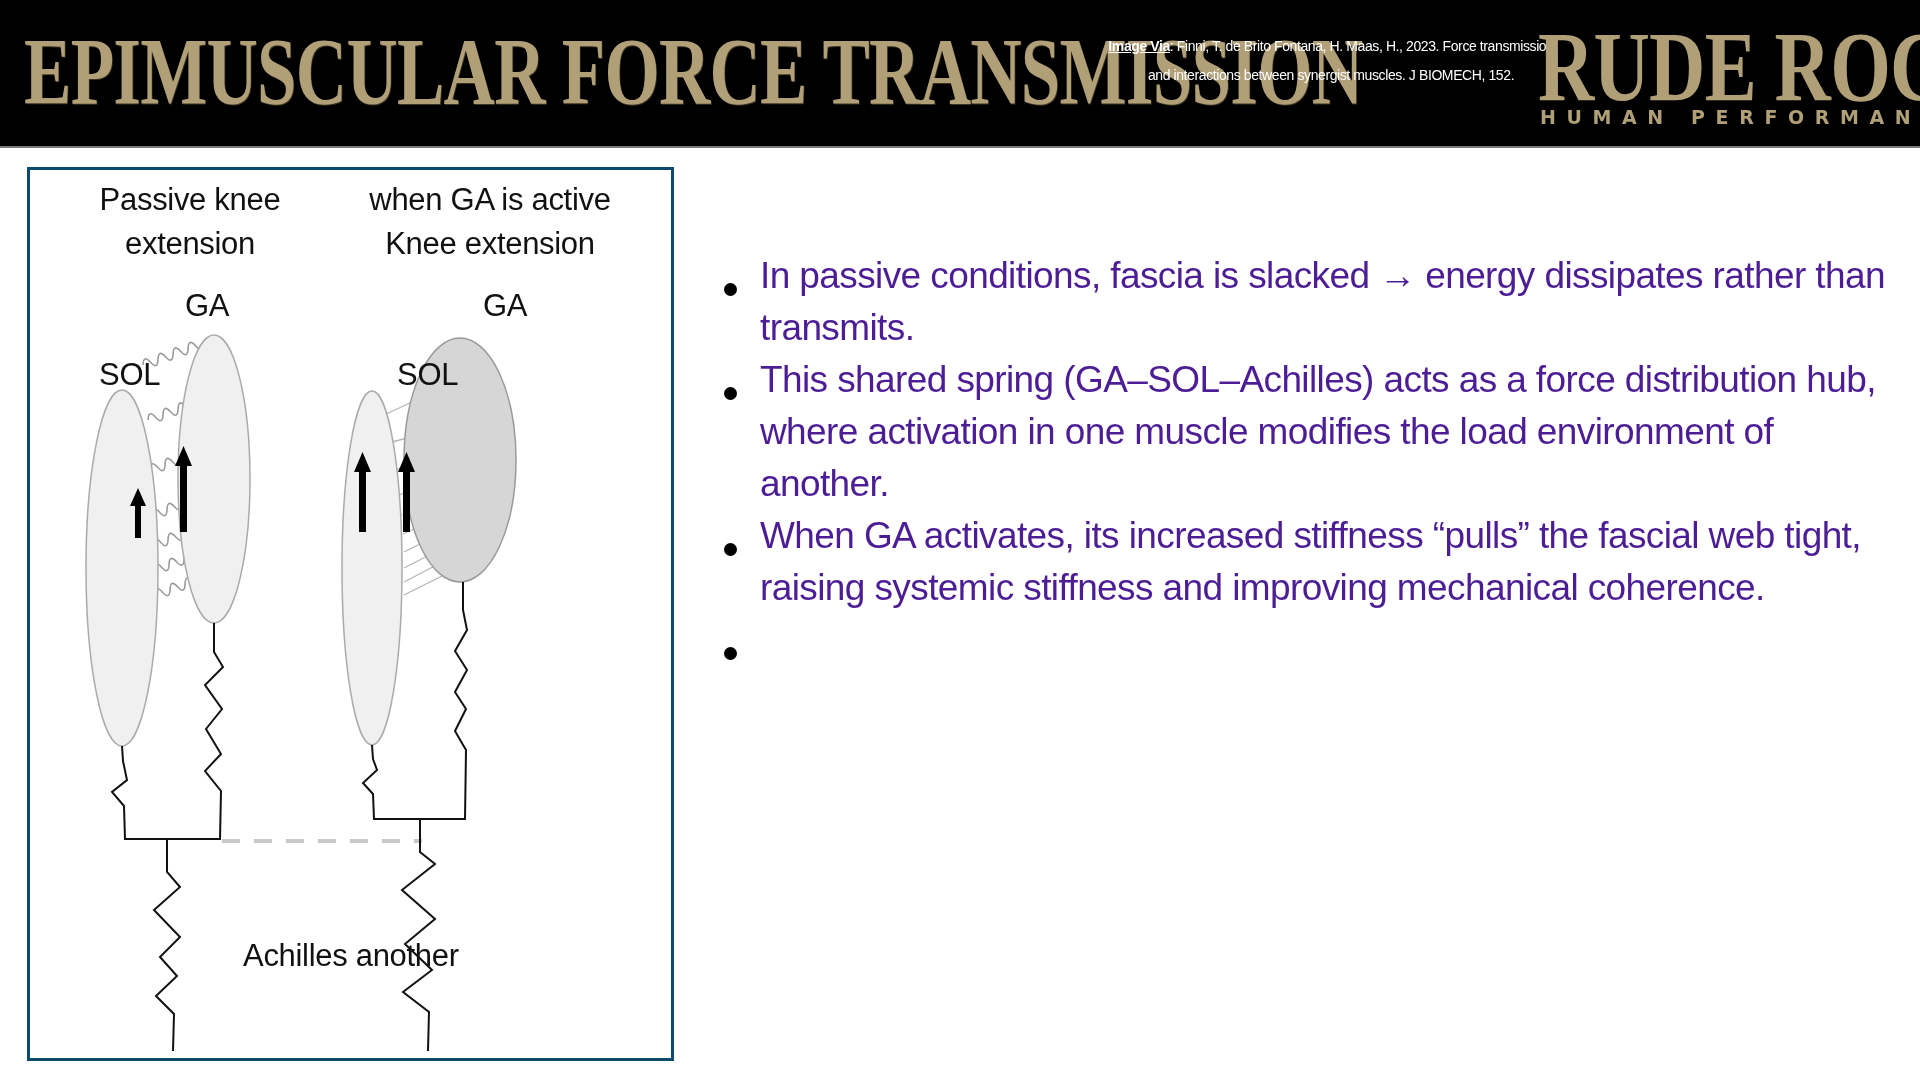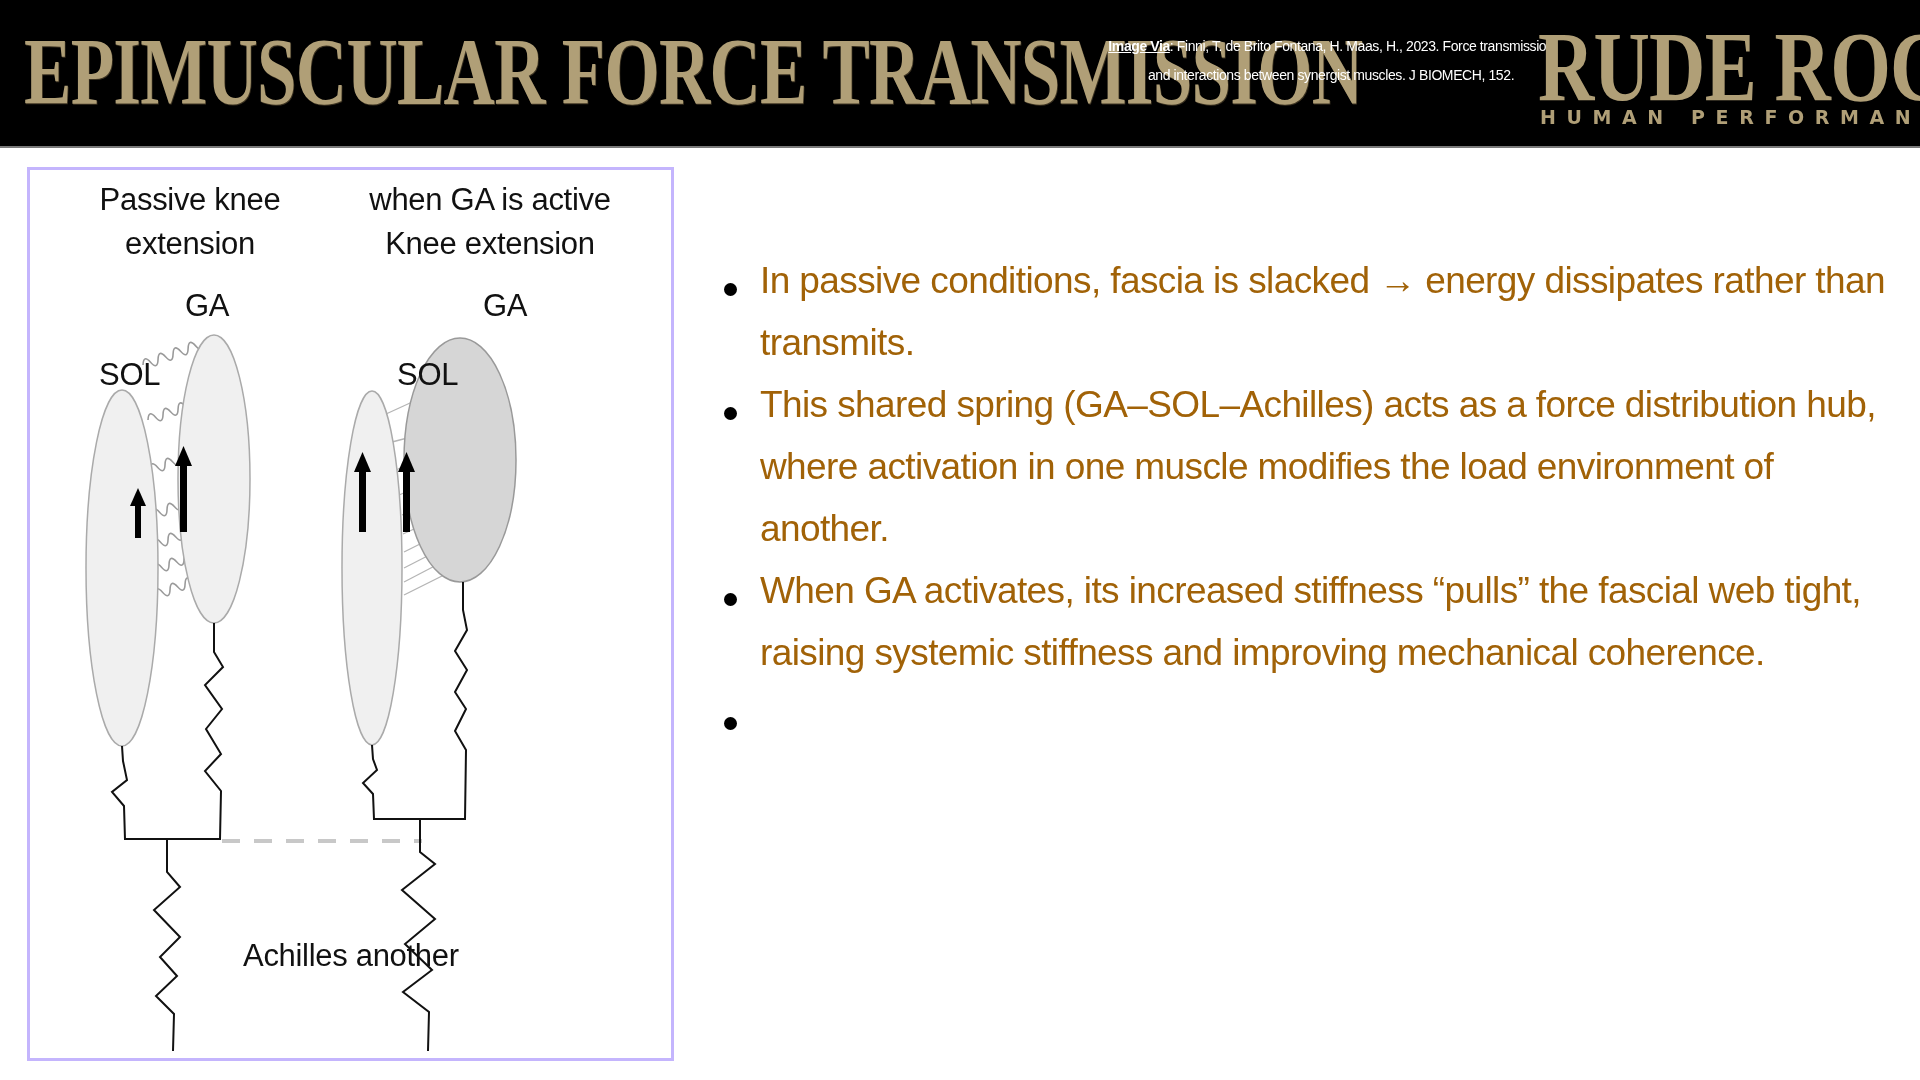--- a/index.html
+++ b/index.html
@@ -33,34 +33,34 @@
       line-height: 90px; white-space: nowrap; transform-origin: left top;
       transform: scaleX(0.78); letter-spacing: -1px;
     }
     .logo-sub {
       position: absolute; left: 2px; top: 84px; width: 352px; color: #b09f77;
       font-family: "DejaVu Sans", sans-serif; font-weight: bold; font-size: 19px;
       letter-spacing: 10.6px; white-space: nowrap;
     }
     .figure {
       position: absolute; left: 27px; top: 167px; width: 647px; height: 894px;
-      border: 3px solid #c4b5fd; box-sizing: border-box; background: #fff;
+      border: 3px solid #0c4a6e; box-sizing: border-box; background: #fff;
     }
     .figure svg { position: absolute; left: 0; top: 0; }
     .fig-label {
       position: absolute; font-family: "Liberation Sans", sans-serif; font-size: 31px;
       line-height: 44px; text-align: center; color: #111; letter-spacing: -0.3px;
     }
     .bullets {
       position: absolute; left: 720px; top: 250px; width: 1180px; margin: 0; padding: 0;
       list-style: none;
     }
     .bullets li {
       position: relative; padding-left: 40px; font-family: "Liberation Sans", sans-serif;
-      font-size: 37px; line-height: 62px; letter-spacing: -0.6px; color: #a16207;
+      font-size: 37px; line-height: 52px; letter-spacing: -0.6px; color: #4c1d95;
     }
     .bullets li .dot {
       position: absolute; left: 4px; top: 33px; width: 13px; height: 13px;
       border-radius: 50%; background: #000;
     }
   </style>
 </head>
 <body>
 
 <div class="header">

